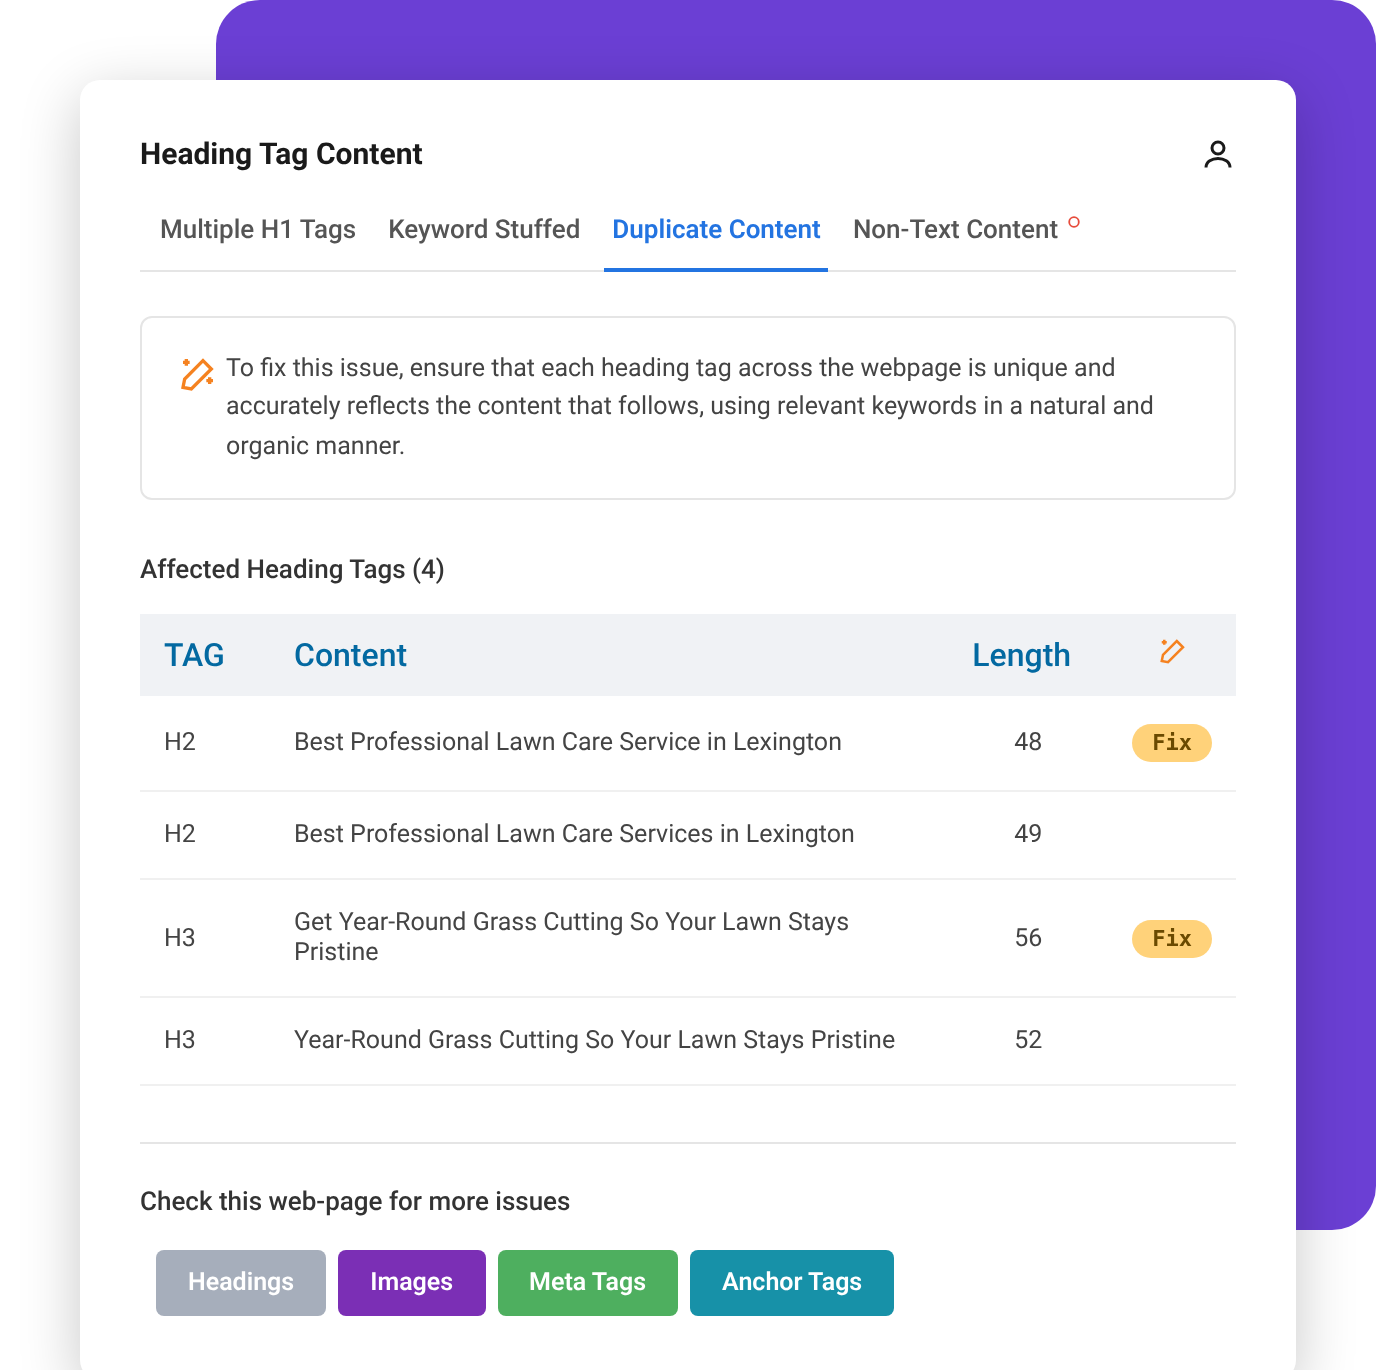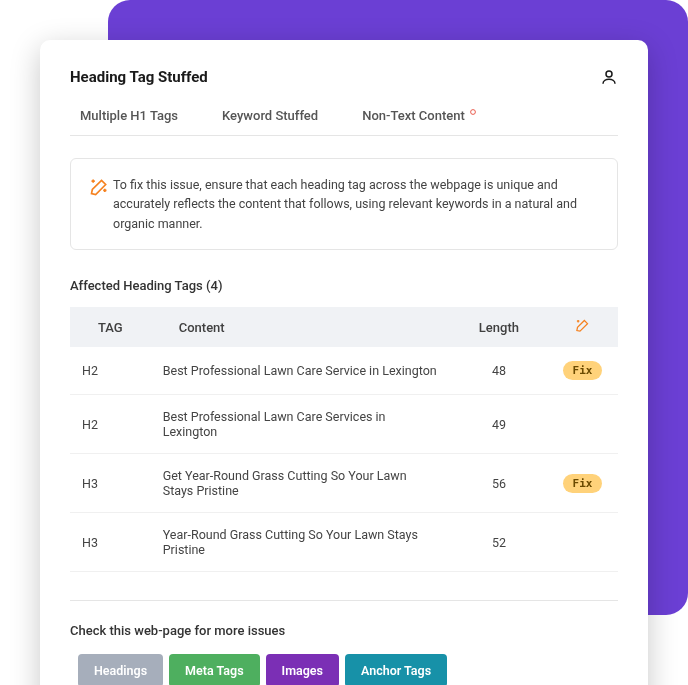--- a/index.html
+++ b/index.html
@@ -2,62 +2,63 @@
 <html><head>
 <meta charset="utf-8">
 <style>
 * { margin: 0; padding: 0; box-sizing: border-box; }
 body { font-family: -apple-system, BlinkMacSystemFont, 'Segoe UI', Roboto, sans-serif; background: #fff; width: 688px; height: 685px; position: relative; overflow: hidden; }
 .purple-bg { position: absolute; top: 0; right: 0; width: 580px; height: 615px; background: #6b3fd4; border-radius: 22px; }
 .card { position: absolute; top: 40px; left: 40px; width: 608px; background: #fff; border-radius: 10px; box-shadow: 0 8px 30px rgba(0,0,0,0.22); padding: 28px 30px 32px 30px; }
 .card-header { display: flex; justify-content: space-between; align-items: center; margin-bottom: 22px; }
 .title { font-size: 15px; font-weight: 700; color: #1a1a1a; }
 .user-icon { width: 18px; height: 18px; color: #1a1a1a; }
-.tabs { display: flex; gap: 44px; border-bottom: 1px solid #e5e5e5; margin-bottom: 22px; padding-left: 10px; position: relative; }
+.tabs { display: flex; gap: 16px; border-bottom: 1px solid #e5e5e5; margin-bottom: 22px; padding-left: 10px; position: relative; }
 .tab { font-size: 13px; color: #555; padding-bottom: 12px; cursor: pointer; position: relative; font-weight: 500; }
 .tab.active { color: #2374e1; font-weight: 600; }
 .tab.active::after { content: ''; position: absolute; bottom: -1px; left: -4px; right: -4px; height: 2px; background: #2374e1; }
 .tab-badge { position: absolute; top: -5px; right: -11px; width: 6px; height: 6px; }
 .tip-box { display: flex; gap: 4px; border: 1px solid #e5e5e5; border-radius: 6px; padding: 16px 18px; margin-bottom: 28px; align-items: flex-start; }
 .wand-icon { flex-shrink: 0; width: 20px; height: 20px; color: #f58220; margin-top: 2px; }
 .tip-text { font-size: 12.5px; color: #444; line-height: 1.55; }
 .section-title { font-size: 13px; color: #333; margin-bottom: 14px; font-weight: 500; }
 .table { width: 100%; border-collapse: collapse; }
 .table thead tr { background: #f0f2f5; }
-.table th { font-size: 13px; font-weight: 500; color: #404040; text-align: left; padding: 11px 28px; }
+.table th { font-size: 16px; font-weight: 500; color: #0369a1; text-align: left; padding: 11px 12px; }
 .table th.tag-col { width: 65px; }
 .table th.len-col { width: 80px; text-align: left; }
 .table th.fix-col { width: 55px; text-align: center; }
 .table td { font-size: 12.5px; color: #444; padding: 14px 12px; border-bottom: 1px solid #f0f0f0; }
 .table td.len-cell { text-align: center; }
 .table td.fix-cell { text-align: center; }
 .fix-btn { display: inline-block; background: #ffd27a; color: #6b4a00; font-size: 11px; font-weight: 600; padding: 3px 10px; border-radius: 10px; font-family: monospace; cursor: pointer; }
 .wand-mini { width: 15px; height: 15px; color: #f58220; }
 .divider { border: none; border-top: 1px solid #e5e5e5; margin: 28px 0 22px 0; }
 .check-title { font-size: 13px; color: #333; margin-bottom: 16px; font-weight: 500; }
 .chips { display: flex; gap: 6px; padding-left: 8px; }
 .chip { font-size: 12.5px; font-weight: 600; color: #fff; padding: 9px 16px; border-radius: 4px; cursor: pointer; }
 </style>
 </head>
 <body>
 
 <div class="purple-bg"></div>
 
 <div class="card">
   <div class="card-header">
-    <div class="title">Heading Tag Stuffed</div>
+    <div class="title">Heading Tag Content</div>
     <svg class="user-icon" viewBox="0 0 24 24" fill="none" stroke="currentColor" stroke-width="2">
         <circle cx="12" cy="8" r="4"></circle>
         <path d="M4 21c0-4 4-6 8-6s8 2 8 6"></path>
       </svg>
   </div>
 
   <div class="tabs" id="tabs">
       <div class="tab"><span>Multiple H1 Tags</span></div>
       <div class="tab"><span>Keyword Stuffed</span></div>
+      <div class="tab active"><span>Duplicate Content</span></div>
       <div class="tab"><span>Non-Text Content</span><span class="tab-badge"><svg viewBox="0 0 10 10" width="6" height="6">
             <circle cx="5" cy="5" r="4" fill="none" stroke="#e74c3c" stroke-width="1.5"></circle>
           </svg></span></div>
     </div>
 
   <div class="tip-box">
     <svg class="wand-icon" viewBox="0 0 24 24" fill="none" stroke="currentColor" stroke-width="2">
         <path d="M15 4l5 5L8 21l-5-1 1-5L15 4z"></path>
         <path d="M5 3v4M3 5h4M19 14v4M17 16h4"></path>
       </svg>
@@ -106,17 +107,17 @@
           <td class="fix-cell"></td>
         </tr>
       </tbody>
   </table>
 
   <hr class="divider">
 
   <div class="check-title">Check this web-page for more issues</div>
   <div class="chips" id="chips">
       <div class="chip" style="background: rgb(166, 174, 187);">Headings</div>
+      <div class="chip" style="background: rgb(123, 47, 181);">Images</div>
       <div class="chip" style="background: rgb(78, 175, 95);">Meta Tags</div>
-      <div class="chip" style="background: rgb(123, 47, 181);">Images</div>
       <div class="chip" style="background: rgb(23, 145, 168);">Anchor Tags</div>
     </div>
 </div>
 
 </body></html>

